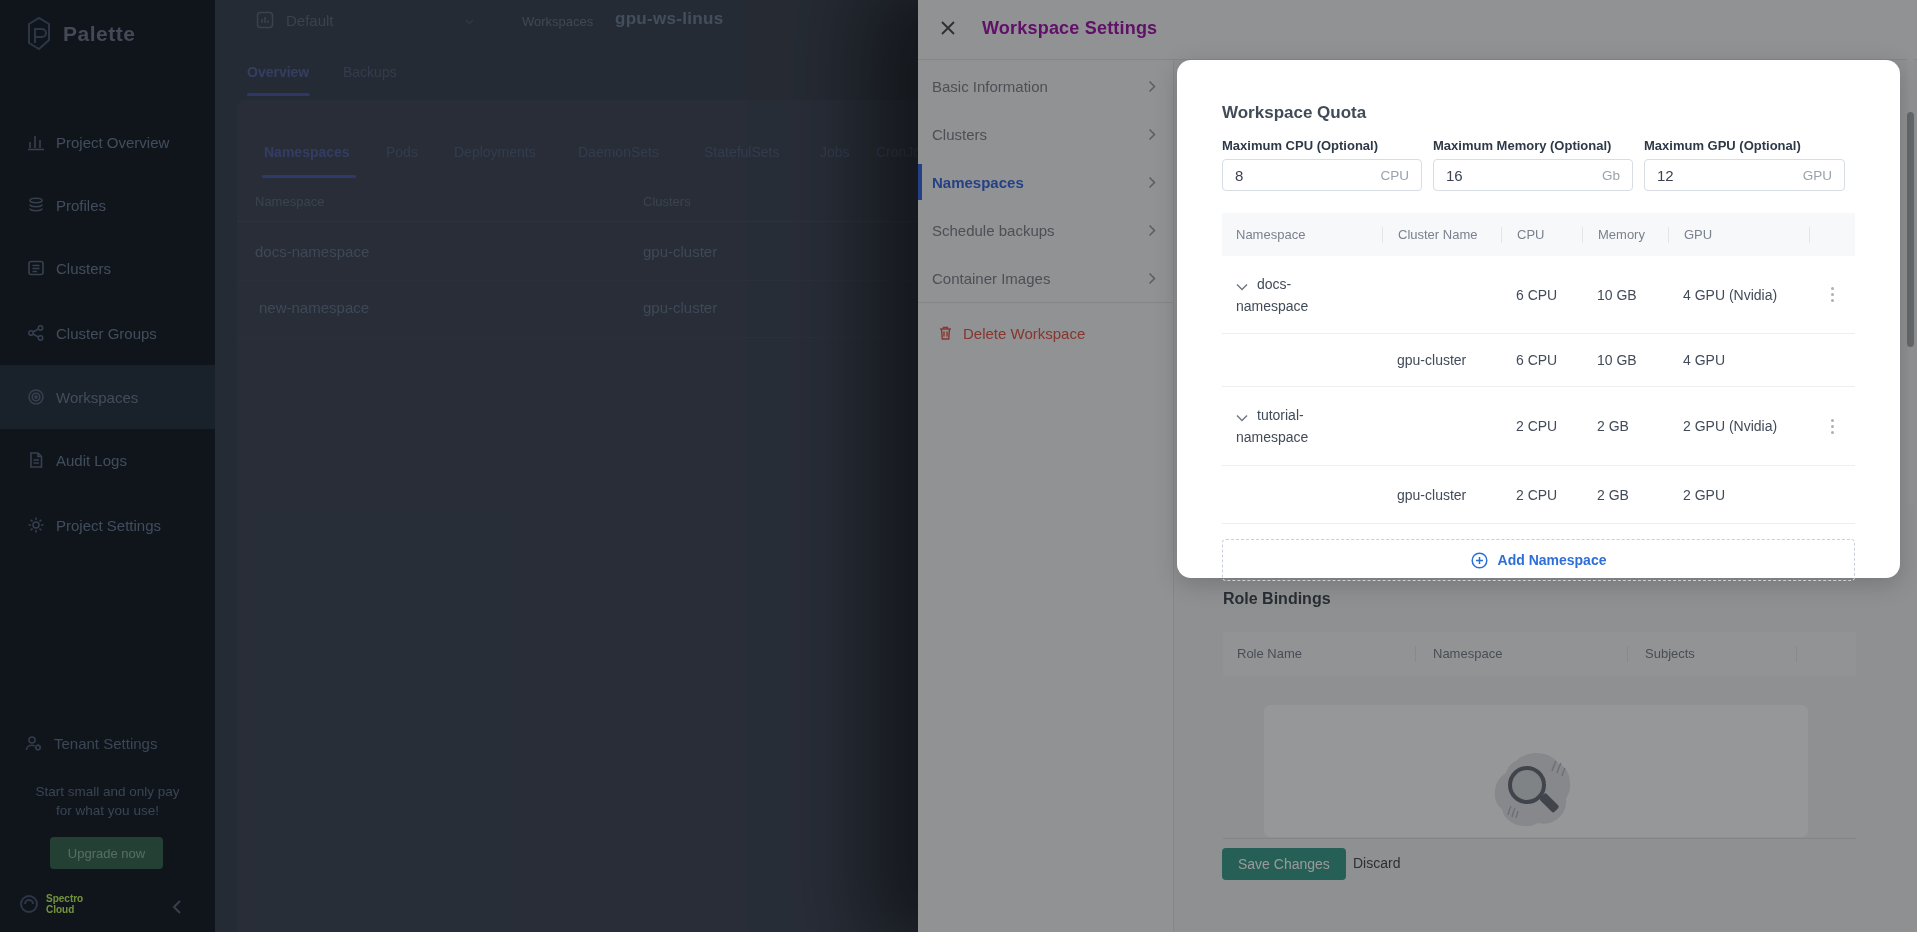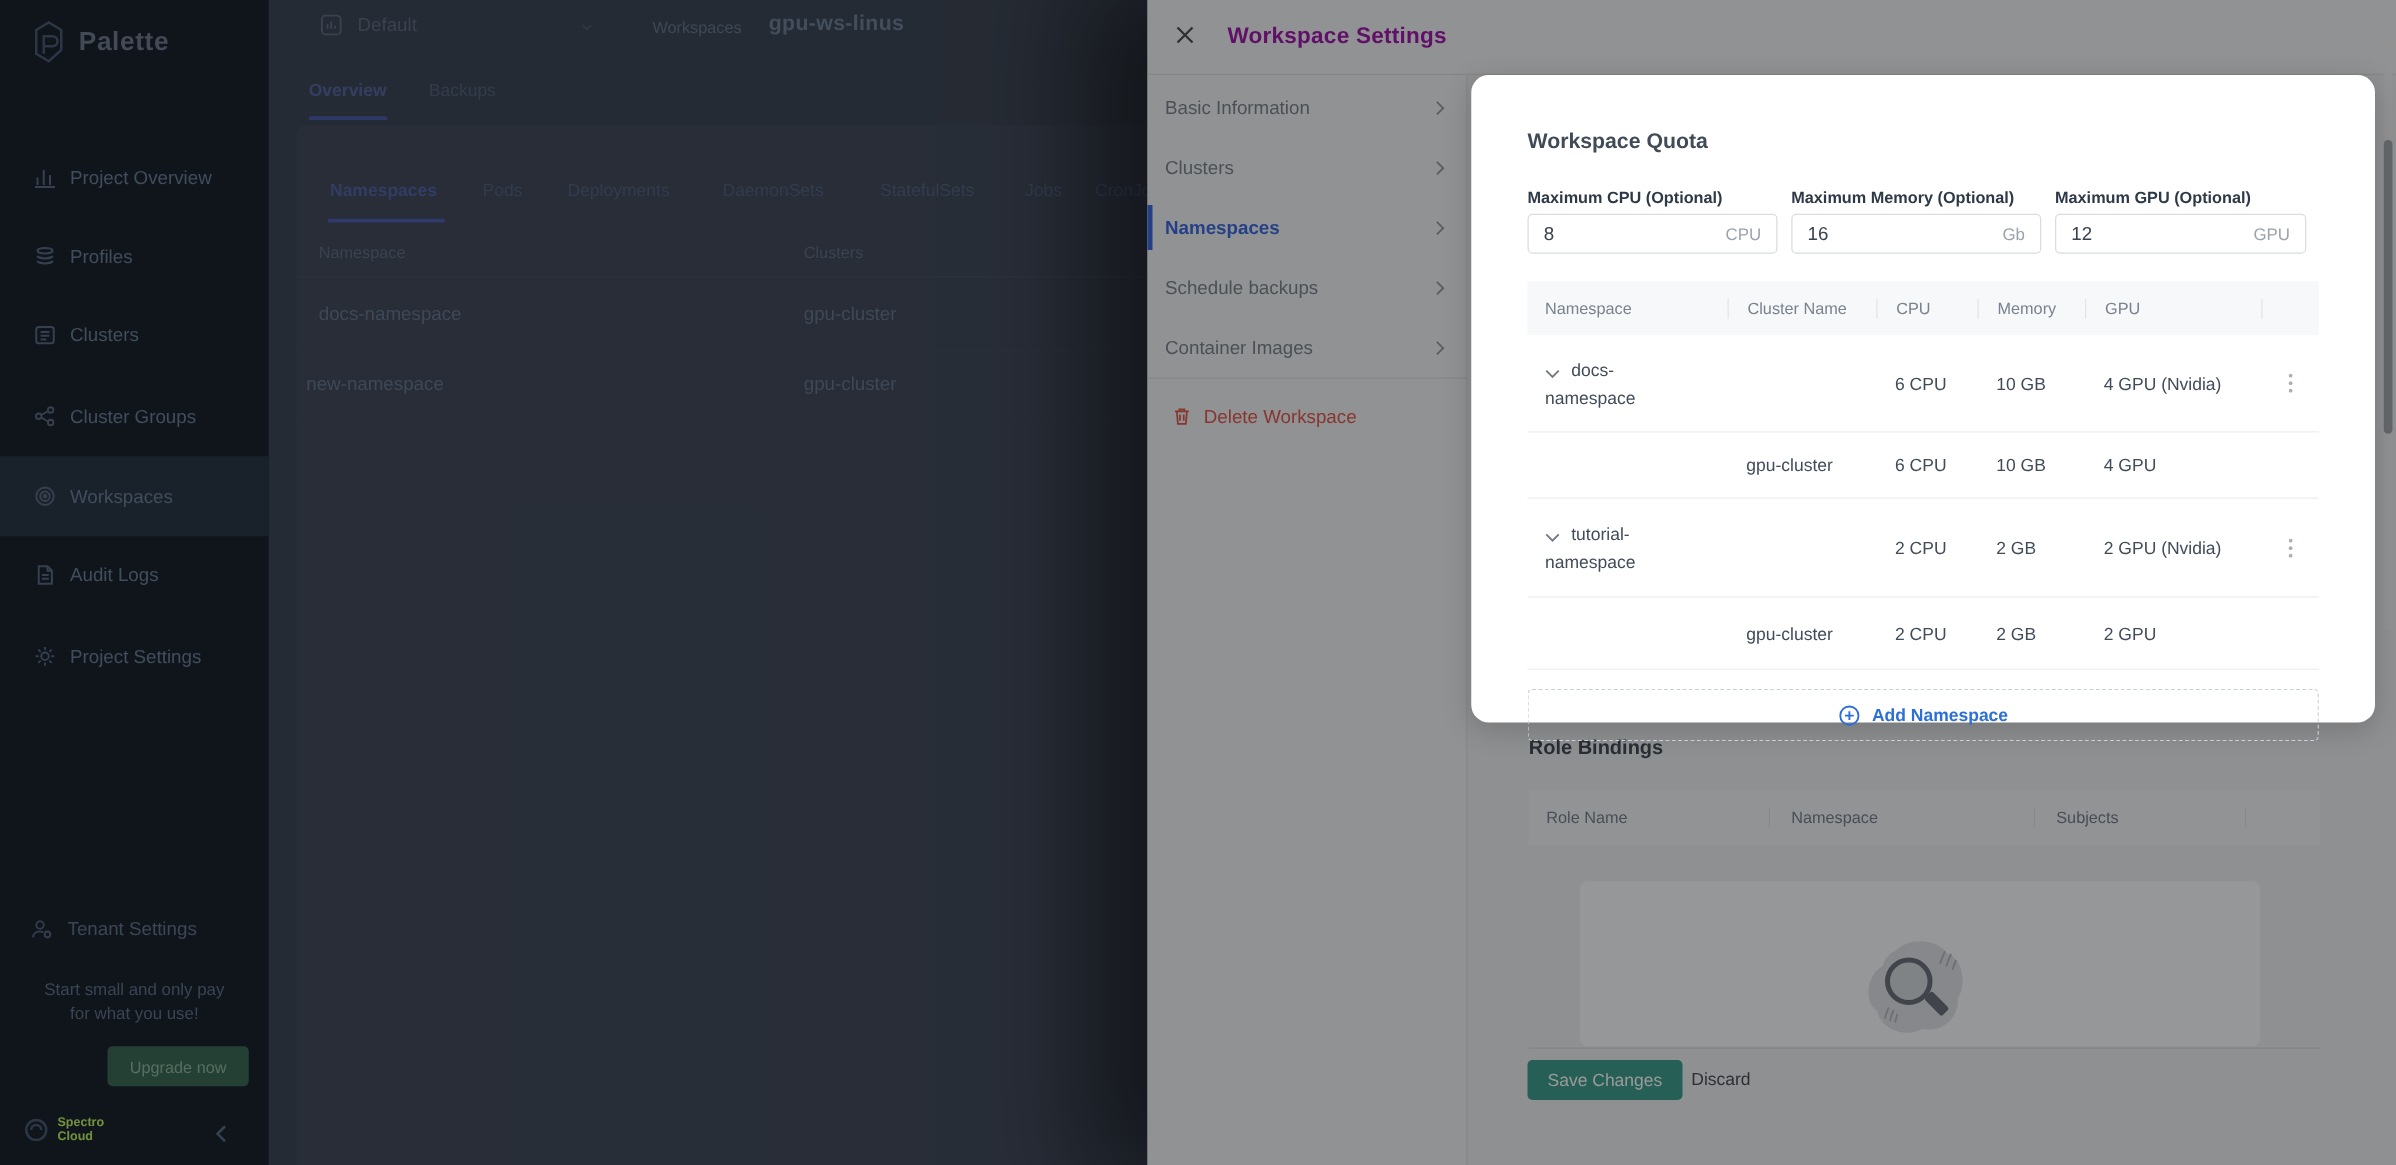--- a/index.html
+++ b/index.html
@@ -10,21 +10,21 @@
   
   .app { position:absolute; inset:0; z-index:1; }
   .sidebar { position:absolute; left:0; top:0; width:215px; height:932px; background:#1b2330; }
   .brand { position:absolute; left:24px; top:16px; display:flex; align-items:center; gap:9px; color:#64718a; }
   .brand-text { font-size:21px; font-weight:700; letter-spacing:.5px; color:#707c90; }
   .side-item { position:absolute; left:0; width:215px; height:44px; display:flex; align-items:center; gap:11px; padding-left:27px; color:#6e8099; font-size:15px; }
   .side-item .ic { color:#5b6b82; }
   .side-item.active-row { height:64px; background:#2b3749; }
   .tenant { position:absolute; left:0; top:721px; width:215px; height:44px; display:flex; align-items:center; gap:11px; padding-left:24px; color:#64758c; font-size:15px; }
   .promo { position:absolute; left:0; top:782px; width:215px; text-align:center; font-size:13.5px; line-height:19px; color:#5f7389; }
-  .upgrade-btn { position:absolute; left:50px; top:837px; width:113px; height:32px; background:#3d6b58; border-radius:4px; color:#8fb8a4; font-size:13px; display:flex; align-items:center; justify-content:center;margin-left:36px; }
+  .upgrade-btn { position:absolute; left:50px; top:837px; width:113px; height:32px; background:#3d6b58; border-radius:4px; color:#8fb8a4; font-size:13px; display:flex; align-items:center; justify-content:center; }
   .spectro { position:absolute; left:18px; top:893px; display:flex; align-items:center; gap:6px; color:#bef264; }
   .spectro-text { font-size:10px; line-height:11px; font-weight:600; }
   .collapse { position:absolute; left:172px; top:899px; color:#5a6a80; }
 
   .project-sel { position:absolute; left:256px; top:11px; display:flex; align-items:center; gap:12px; color:#5f6e82; font-size:15px; }
   .proj-caret { position:absolute; left:464px; top:16px; color:#4d5a6c; }
   .breadcrumb { position:absolute; left:522px; top:14px; font-size:13px; color:#68788e; }
   .page-title { position:absolute; left:615px; top:9px; font-size:17px; font-weight:700; color:#70829b; letter-spacing:.3px; }
   .top-tab { position:absolute; top:64px; font-size:14px; color:#55647f;text-align:right; }
   .top-tab.ov { left:247px; color:#5868a5; font-weight:700; }
@@ -63,21 +63,21 @@
   .discard-link { position:absolute; left:435px; top:855px; font-size:14px; color:#4a5158; cursor:pointer; }
   .sb-track { position:absolute; left:989px; top:33px; width:7px; height:472px; background:#f3f4f6; border-radius:4px; }
   .sb-thumb { position:absolute; left:989px; top:112px; width:7px; height:235px; background:#a9adb3; border-radius:4px; }
 
   
   .overlay { position:absolute; inset:0; background:rgba(0,0,0,.40); z-index:20; }
 
   
   .card { position:absolute; left:1177px; top:60px; width:723px; height:518px; background:#ffffff; border-radius:14px; z-index:30; box-shadow:0 6px 24px rgba(0,0,0,.18); padding:16px 45px; }
   .q-title { margin-top:27px; font-size:17px; font-weight:700; color:#414b58; }
-  .q-labels { margin-top:27px; display:grid; grid-template-columns:200px 200px 201px; column-gap:11px; }
+  .q-labels { margin-top:15px; display:grid; grid-template-columns:200px 200px 201px; column-gap:11px; }
   .q-labels span { font-size:13px; font-weight:700; color:#2e3947; }
   .q-inputs { margin-top:6px; display:grid; grid-template-columns:200px 200px 201px; column-gap:11px; }
   .q-input { height:32px; border:1px solid #d8dde3; border-radius:4px; display:flex; align-items:center; justify-content:space-between; padding:0 12px; background:#fff; }
   .q-input .val { font-size:15px; color:#3b434f; }
   .q-input .unit { font-size:13.5px; color:#9aa3ad; }
 
   .ns-table { margin-top:22px; }
   .ns-grid { display:grid; grid-template-columns:160px 119px 81px 86px 141px 46px; align-items:center; }
   .ns-thead { height:43px; background:#f7f8fa; }
   .ns-thead .hc { font-size:13px; color:#79828e; padding-left:15px; height:16px; line-height:16px; }
@@ -246,21 +246,21 @@
   <div class="bg-tab" style="left:820px">Jobs</div>
   <div class="bg-tab" style="left:876px">CronJobs</div>
   <div class="bg-tab-underline"></div>
 
   <div class="bg-th" style="left:255px">Namespace</div>
   <div class="bg-th" style="left:643px">Clusters</div>
   <div class="bg-line" style="top:221px; background:#4b5566"></div>
   <div class="bg-cell" style="left:255px; top:243px">docs-namespace</div>
   <div class="bg-cell" style="left:643px; top:243px">gpu-cluster</div>
   <div class="bg-line" style="top:280px; background:#48536600; border-top:1px solid #475061"></div>
-  <div class="bg-cell" style="left:245px; top:299px">new-namespace</div>
+  <div class="bg-cell" style="left:259px; top:299px">new-namespace</div>
   <div class="bg-cell" style="left:643px; top:299px">gpu-cluster</div>
   <div class="bg-line" style="top:337px; border-top:1px solid #475061"></div>
 </div>
 
 <div class="modal">
   <div class="modal-header"></div>
   <span class="modal-close">
       <svg width="16" height="16" viewBox="0 0 16 16" fill="none" stroke="currentColor" stroke-width="1.8">
         <path d="M2 2 L14 14 M14 2 L2 14"></path>
       </svg>

